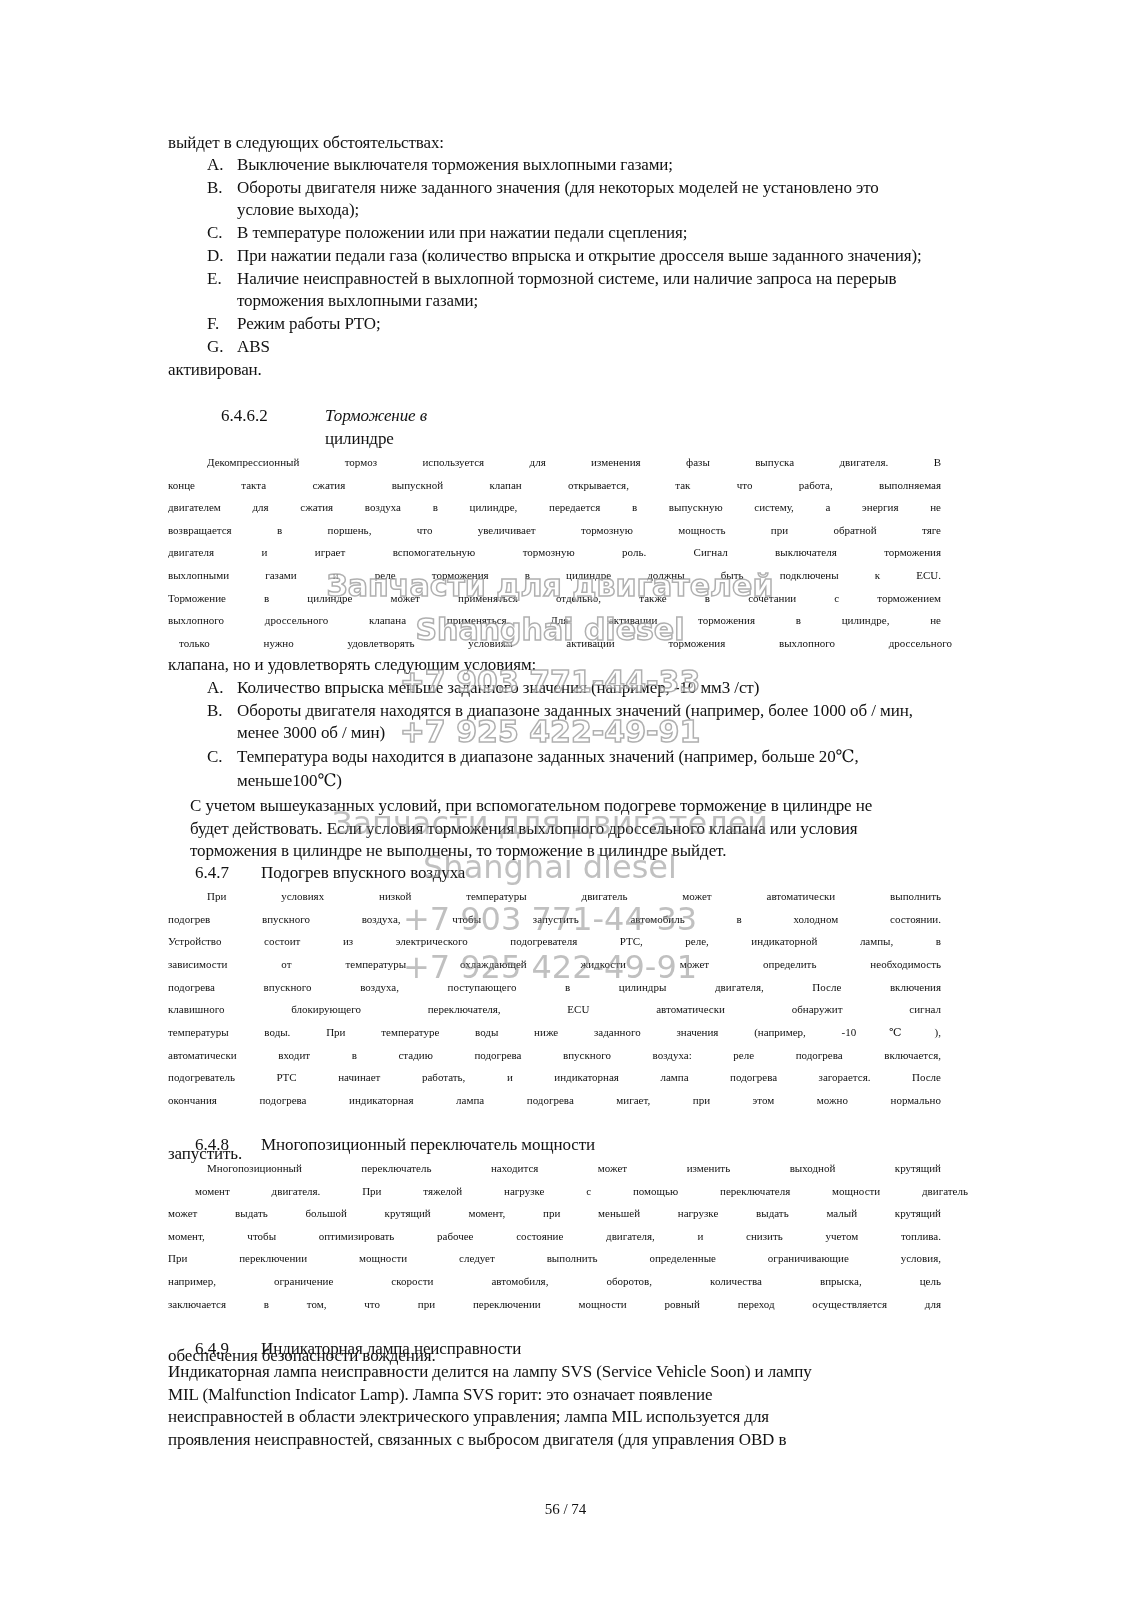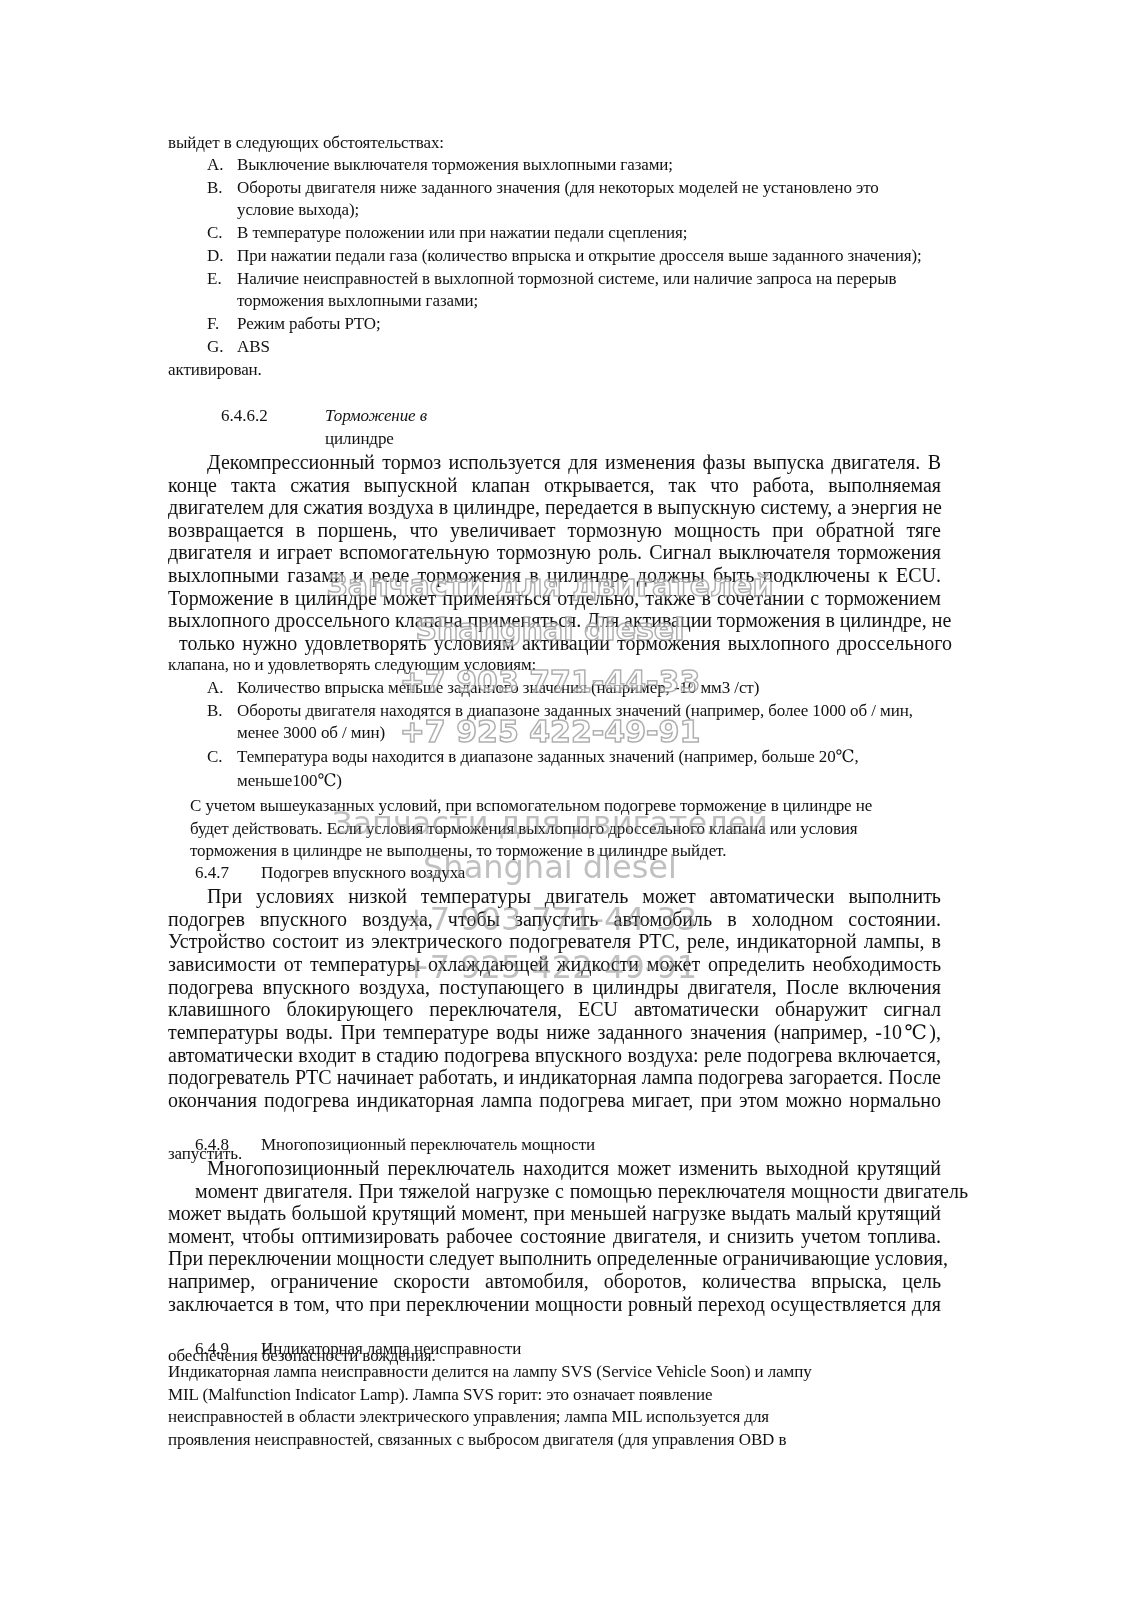--- a/index.html
+++ b/index.html
@@ -7,21 +7,21 @@
       width: 1131px; height: 1600px; position: relative; overflow: hidden;
       font-family: "Liberation Serif", "DejaVu Serif", serif;
       color: #111111;
     }
     .page { position: absolute; left: 0; top: 0; width: 898px; height: 1600px; }
     .line {
       position: absolute; font-size: 17px; line-height: 22px; white-space: nowrap;
       letter-spacing: -0.1px;
     }
     .just {
-      position: absolute; font-size: 20px; line-height: 22px;
+      position: absolute; font-size: 11px; line-height: 22px;
       text-align: justify; text-align-last: justify; white-space: nowrap;
     }
     .just span.fill { display: inline-block; width: 100%; }
     .item-letter { position: absolute; font-size: 17px; line-height: 22px; }
     .num { position: absolute; font-size: 17px; line-height: 22px; }
     .footer { position: absolute; font-size: 15px; line-height: 18px; text-align: center; }
 
     
     .wm {
       position: absolute; font-family: "DejaVu Sans", sans-serif; white-space: nowrap;
@@ -143,20 +143,21 @@
     <div class="num" style="left:195px; top:1338px;">6.4.9</div>
     <div class="line" style="left:261px; top:1338px;">Индикаторная лампа неисправности</div>
   </div>
   <div>
     <div class="line" style="left:168px; top:1361px;">Индикаторная лампа неисправности делится на лампу SVS (Service Vehicle Soon) и лампу</div>
     <div class="line" style="left:168px; top:1384px;">MIL (Malfunction Indicator Lamp). Лампа SVS горит: это означает появление</div>
     <div class="line" style="left:168px; top:1406px;">неисправностей в области электрического управления; лампа MIL используется для</div>
     <div class="line" style="left:168px; top:1429px;">проявления неисправностей, связанных с выбросом двигателя (для управления OBD в</div>
   </div>
 
+  <div class="footer" style="left:0; width:1131px; top:1500px;">56 / 74</div>
 
   <div>
     <div class="wm wm-outline" style="left:300px; top:568px; width:500px; font-size:30px; line-height:36px;">Запчасти для двигателей</div>
     <div class="wm wm-outline" style="left:300px; top:612px; width:500px; font-size:30px; line-height:36px;">Shanghai diesel</div>
     <div class="wm wm-outline" style="left:300px; top:664px; width:500px; font-size:30px; line-height:36px;">+7 903 771-44-33</div>
     <div class="wm wm-outline" style="left:300px; top:714px; width:500px; font-size:30px; line-height:36px;">+7 925 422-49-91</div>
   </div>
 
   <div>
     <div class="wm wm-flat" style="left:300px; top:804px; width:500px; font-size:32px; line-height:38px;">Запчасти для двигателей</div>

